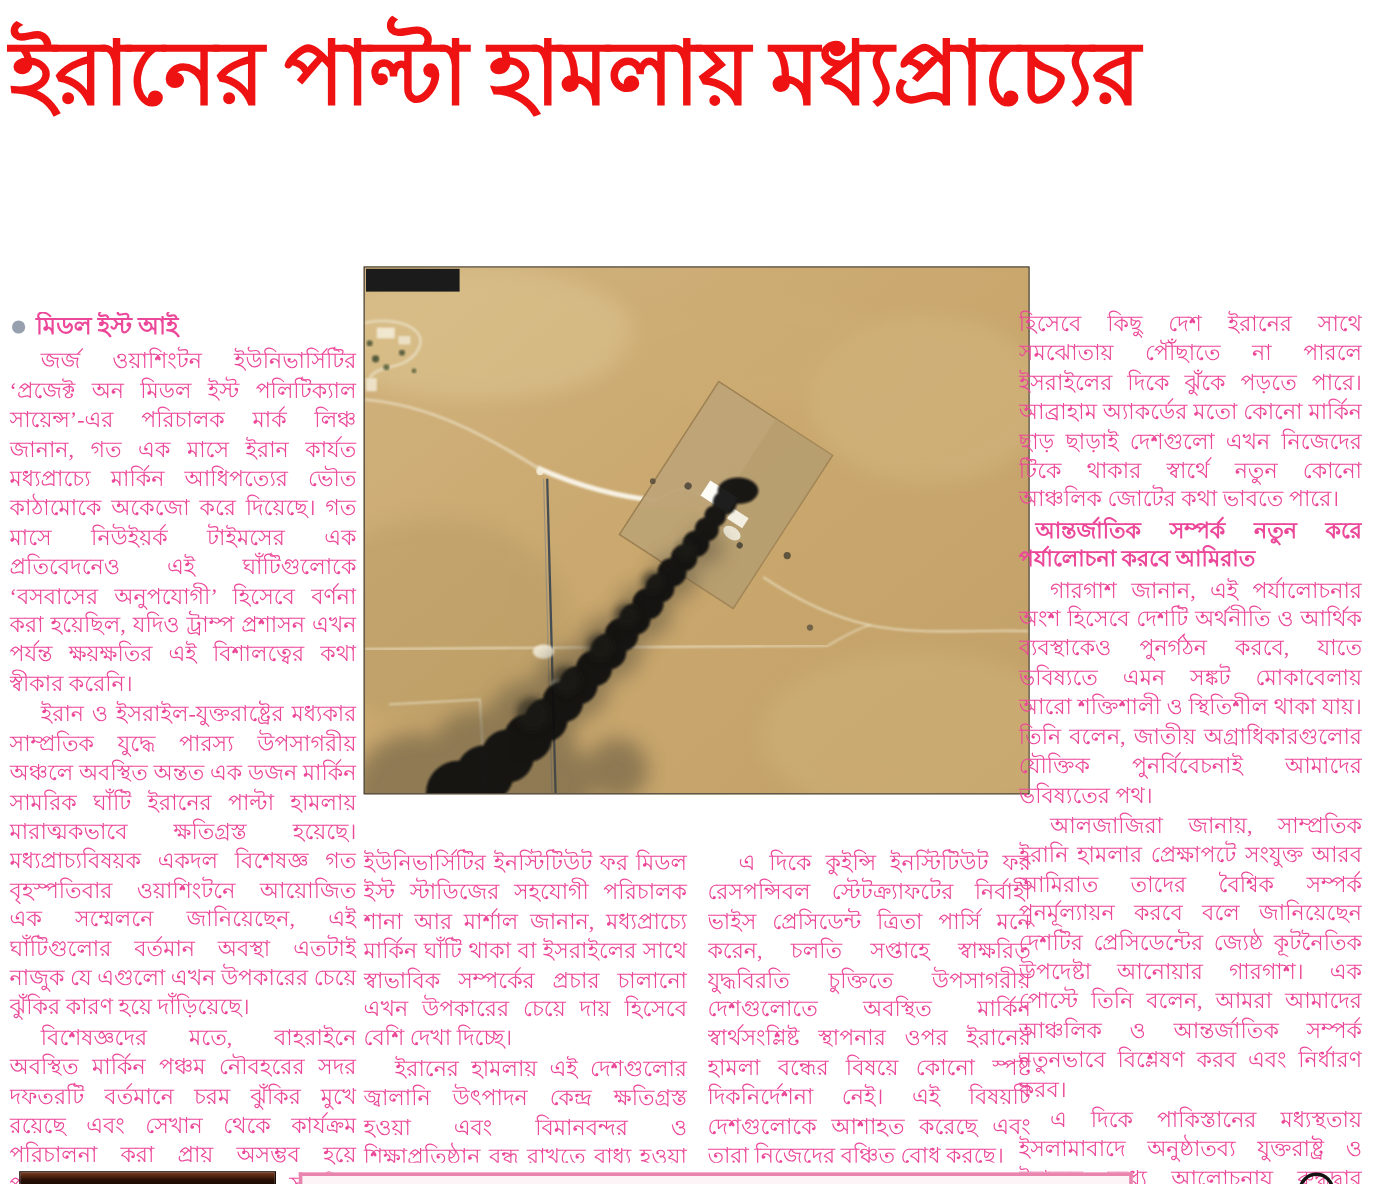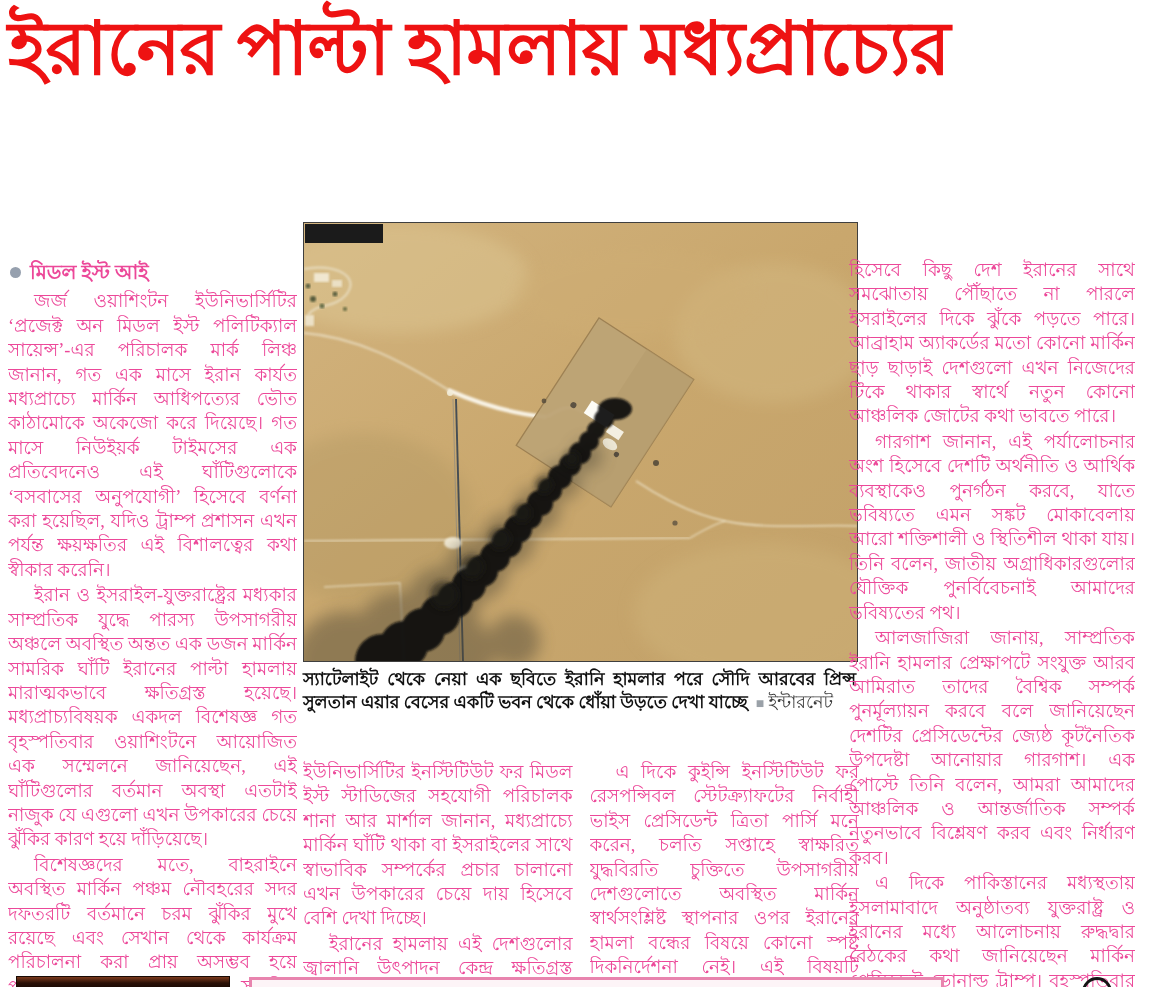--- a/index.html
+++ b/index.html
@@ -1,19 +1,19 @@
 <!DOCTYPE html>
 <html><head>
 <meta charset="utf-8">
 <style>
   html,body{margin:0;padding:0;background:#e9e9e9;}
   .page{position:relative;width:1166px;height:987px;background:#ffffff;overflow:hidden;
         font-family:"Liberation Serif", serif;color:#1c1c1c;}
   
-  .headline{position:absolute;top:0px;left:8px;width:1152px;margin:0;
+  .headline{position:absolute;top:14px;left:8px;width:1152px;margin:0;
             font-weight:bold;color:#ee1212;font-size:74px;line-height:98px;
             letter-spacing:-1px;white-space:nowrap;}
   .headline span{display:block;}
   
   .coltext{font-size:18.4px;line-height:24.4px;text-align:justify;color:#ec4899;margin-top:36px;}
   .coltext p{margin:0 0 1px 0;text-indent:26px;}
   .col-left{position:absolute;left:8px;top:224px;width:289px;height:742px;overflow:hidden;}
   .col-right{position:absolute;left:849px;top:222px;width:286px;height:744px;overflow:hidden;}
   .byline{display:flex;align-items:center;gap:9px;font-weight:bold;font-size:20px;
           margin:0 0 5px 2px;text-indent:0;}
@@ -163,38 +163,36 @@
           <circle cx="218" cy="290" r="10"></circle>
             <circle cx="196" cy="316" r="11"></circle>
           <circle cx="168" cy="344" r="12"></circle>
             <circle cx="140" cy="372" r="14"></circle>
         </g>
 
         <rect x="1" y="1" width="78" height="19" fill="#1b1b1b"></rect>
       </svg>
     </div>
 
-    <div class="caption">
-      <span>স্যাটেলাইট থেকে নেয়া এক ছবিতে ইরানি হামলার পরে সৌদি আরবের প্রিন্স সুলতান এয়ার বেসের একটি ভবন থেকে ধোঁয়া উড়তে দেখা যাচ্ছে</span><span class="sq">■</span><span class="credit">ইন্টারনেট</span>
-    </div>
 
     <div class="midcols">
       <div class="midcol coltext">
         <p style="text-indent:0;">ইউনিভার্সিটির ইনস্টিটিউট ফর মিডল ইস্ট স্টাডিজের সহযোগী পরিচালক শানা আর মার্শাল জানান, মধ্যপ্রাচ্যে মার্কিন ঘাঁটি থাকা বা ইসরাইলের সাথে স্বাভাবিক সম্পর্কের প্রচার চালানো এখন উপকারের চেয়ে দায় হিসেবে বেশি দেখা দিচ্ছে।</p>
         <p>ইরানের হামলায় এই দেশগুলোর জ্বালানি উৎপাদন কেন্দ্র ক্ষতিগ্রস্ত হওয়া এবং বিমানবন্দর ও শিক্ষাপ্রতিষ্ঠান বন্ধ রাখতে বাধ্য হওয়া প্রমাণ করে যে, আমেরিকার ‘নিরাপত্তা ছাতা’ এখন আর কার্যকর নয়। এর আগে ১৯৯৬ সালে সৌদি আরবের খোবার টাওয়ারে হামলা এবং ওসামা বিন লাদেনের ক্ষোভের মূলে এই মার্কিন ঘাঁটির উপস্থিতিই প্রধান কারণ ছিল।</p>
       </div>
       <div class="midcol coltext">
         <p>এ দিকে কুইন্সি ইনস্টিটিউট ফর রেসপন্সিবল স্টেটক্র্যাফটের নির্বাহী ভাইস প্রেসিডেন্ট ত্রিতা পার্সি মনে করেন, চলতি সপ্তাহে স্বাক্ষরিত যুদ্ধবিরতি চুক্তিতে উপসাগরীয় দেশগুলোতে অবস্থিত মার্কিন স্বার্থসংশ্লিষ্ট স্থাপনার ওপর ইরানের হামলা বন্ধের বিষয়ে কোনো স্পষ্ট দিকনির্দেশনা নেই। এই বিষয়টি দেশগুলোকে আশাহত করেছে এবং তারা নিজেদের বঞ্চিত বোধ করছে।</p>
 
       </div>
     </div>
   </div>
 
   <div class="col-right coltext">
     <p style="text-indent:0;">হিসেবে কিছু দেশ ইরানের সাথে সমঝোতায় পৌঁছাতে না পারলে ইসরাইলের দিকে ঝুঁকে পড়তে পারে। আব্রাহাম অ্যাকর্ডের মতো কোনো মার্কিন ছাড় ছাড়াই দেশগুলো এখন নিজেদের টিকে থাকার স্বার্থে নতুন কোনো আঞ্চলিক জোটের কথা ভাবতে পারে।</p>
+    <p class="subhead">আন্তর্জাতিক সম্পর্ক নতুন করে পর্যালোচনা করবে আমিরাত</p>
     <p>গারগাশ জানান, এই পর্যালোচনার অংশ হিসেবে দেশটি অর্থনীতি ও আর্থিক ব্যবস্থাকেও পুনর্গঠন করবে, যাতে ভবিষ্যতে এমন সঙ্কট মোকাবেলায় আরো শক্তিশালী ও স্থিতিশীল থাকা যায়। তিনি বলেন, জাতীয় অগ্রাধিকারগুলোর যৌক্তিক পুনর্বিবেচনাই আমাদের ভবিষ্যতের পথ।</p>
     <p>আলজাজিরা জানায়, সাম্প্রতিক ইরানি হামলার প্রেক্ষাপটে সংযুক্ত আরব আমিরাত তাদের বৈশ্বিক সম্পর্ক পুনর্মূল্যায়ন করবে বলে জানিয়েছেন দেশটির প্রেসিডেন্টের জ্যেষ্ঠ কূটনৈতিক উপদেষ্টা আনোয়ার গারগাশ। এক পোস্টে তিনি বলেন, আমরা আমাদের আঞ্চলিক ও আন্তর্জাতিক সম্পর্ক নতুনভাবে বিশ্লেষণ করব এবং নির্ধারণ করব।</p>
     <p>এ দিকে পাকিস্তানের মধ্যস্থতায় ইসলামাবাদে অনুষ্ঠাতব্য যুক্তরাষ্ট্র ও ইরানের মধ্যে আলোচনায় রুদ্ধদ্বার বৈঠকের কথা জানিয়েছেন মার্কিন প্রেসিডেন্ট ডোনাল্ড ট্রাম্প। বৃহস্পতিবার ট্রাম্প তার ট্রুথ সোশ্যালে লিখেছেন, একটি চুক্তির জন্য অর্থবহ ‘পয়েন্ট’-এর মাত্র একটি সেটই যুক্তরাষ্ট্রের কাছে গ্রহণযোগ্য এবং আমরা এগুলো গোপন বৈঠকে আলোচনা করব। এই পয়েন্টগুলোর ভিত্তিতেই আমরা যুদ্ধবিরতিতে সম্মত হয়েছি। প্রেসিডেন্ট আরো যোগ করেন, এটি যুক্তিসঙ্গত এবং সহজেই বাস্তবায়ন করা সম্ভব। এর আগে বুধবার (৮ এপ্রিল) মার্কিন প্রেসিডেন্ট ডোনাল্ড ট্রাম্প বলেছেন, ইরান সঙ্কট নিয়ে রুদ্ধদ্বার বৈঠক হবে এবং যুক্তরাষ্ট্রের কাছে গ্রহণযোগ্য গুরুত্বপূর্ণ ‘পয়েন্ট’ মাত্র একটি সেটই আছে। তবে তিনি এ বিষয়ে বিস্তারিত কিছু জানাননি।</p>
   </div>
 
   <div class="ad-maroon"></div>
   <div class="ad-pink"></div>
   <div class="logo-arc"></div>
 
 </div>

